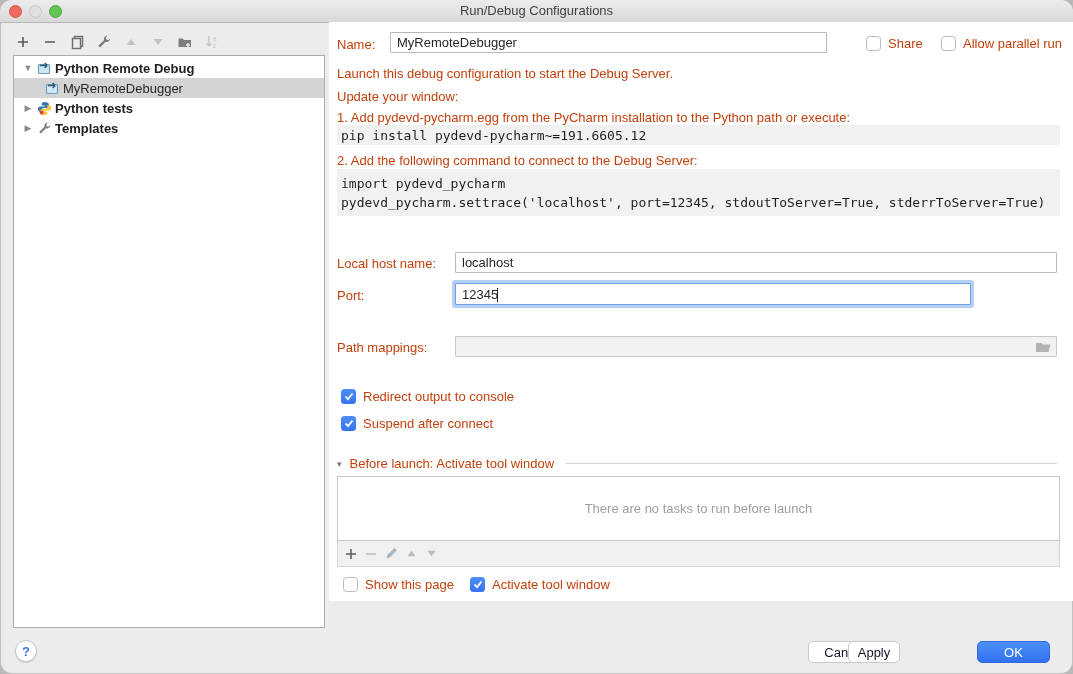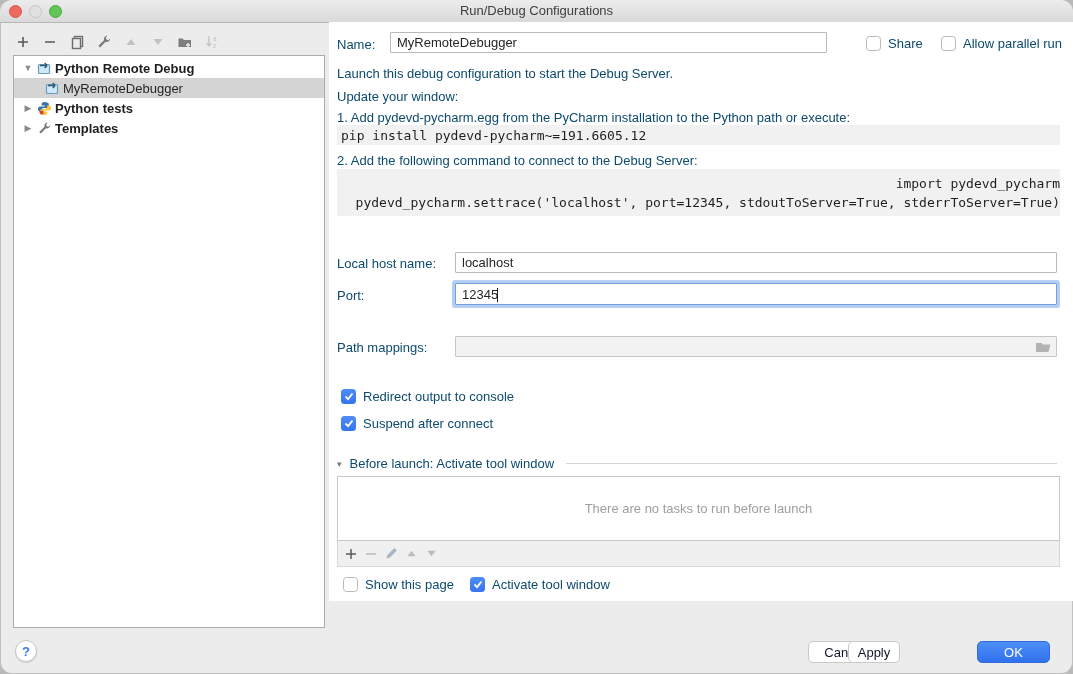--- a/index.html
+++ b/index.html
@@ -23,21 +23,21 @@
   .trow{position:absolute;left:0;right:0;height:20px;display:flex;align-items:center;}
   .trow.sel{background:#d4d4d4;}
   .tarrow{width:12px;text-align:center;font-size:9px;color:#8a8a8a;margin-left:8px;flex:0 0 12px;}
   .ticon{width:16px;height:16px;margin:0 3px 0 2px;display:flex;align-items:center;justify-content:center;flex:0 0 16px;}
   .tlabel{white-space:nowrap;}
   .b{font-weight:bold;color:#1f1f1f;}
   .indent{margin-left:30px;}
   
   .rpanel{position:absolute;left:329px;top:22px;right:0;height:579px;background:#ffffff;}
   .abs{position:absolute;}
-  .lbl{color:#0c4a6e;white-space:nowrap;}
+  .lbl{color:#c2410c;white-space:nowrap;}
   input.fld{position:absolute;box-sizing:border-box;border:1px solid #b9b9b9;border-radius:1px;
             font-family:"Liberation Sans",sans-serif;font-size:13px;color:#262626;padding:0 6px;
             height:21px;background:#fff;outline:none;}
   input.fld:disabled,input.fld.disabled{background:#f2f2f2;border-color:#c6c6c6;}
   input.focusring{border:1px solid #70a0e0;box-shadow:0 0 0 3px rgba(120,167,233,.55);height:22px;}
   .caret{position:absolute;width:1px;height:14px;background:#1a1a1a;}
   .codebg{position:absolute;left:337px;width:723px;background:#f1f1f1;
           font-family:"DejaVu Sans Mono",monospace;font-size:13px;color:#1f1f1f;
           display:flex;flex-direction:column;justify-content:center;padding-left:4px;box-sizing:border-box;}
   .codebg div{line-height:19px;white-space:pre;}
@@ -178,30 +178,30 @@
     <span class="lbl">Allow parallel run</span>
   </div>
 
   <span class="abs lbl" style="left:337px;top:66px;">Launch this debug configuration to start the Debug Server.</span>
   <span class="abs lbl" style="left:337px;top:89px;">Update your window:</span>
   <span class="abs lbl" style="left:337px;top:110px;">1. Add pydevd-pycharm.egg from the PyCharm installation to the Python path or execute:</span>
   <div class="codebg" style="top:125px;height:20px;">
     <div>pip install pydevd-pycharm~=191.6605.12</div>
   </div>
   <span class="abs lbl" style="left:337px;top:153px;">2. Add the following command to connect to the Debug Server:</span>
-  <div class="codebg" style="top:169px;height:47px;text-align:right;">
+  <div class="codebg" style="top:169px;height:47px;">
     <div>import pydevd_pycharm</div>
     <div>pydevd_pycharm.settrace('localhost', port=12345, stdoutToServer=True, stderrToServer=True)</div>
   </div>
 
   <span class="abs lbl" style="left:337px;top:256px;">Local host name:</span>
   <input class="fld" style="left: 455px; top: 252px; width: 602px;" value="localhost">
 
   <span class="abs lbl" style="left:337px;top:288px;">Port:</span>
-  <input class="fld focusring" style="left: 455px; top: 283px; width: 602px;" value="12345">
+  <input class="fld focusring" style="left: 455px; top: 283px; width: 516px;" value="12345">
   <span class="caret" style="left:497px;top:288px;"></span>
 
   <span class="abs lbl" style="left:337px;top:340px;">Path mappings:</span>
   <input class="fld disabled" style="left: 455px; top: 336px; width: 602px;" disabled="" value="">
   <span class="abs" style="left:1035px;top:339px;">
     <svg width="17" height="15" viewBox="0 0 17 15">
         <path d="M1.5 4h5l1.5 1.5h7.5l-2 7.5H1.5z" fill="#b3b3b3"></path>
         <path d="M1.5 4v8.5" stroke="#b3b3b3"></path>
       </svg>
   </span>

